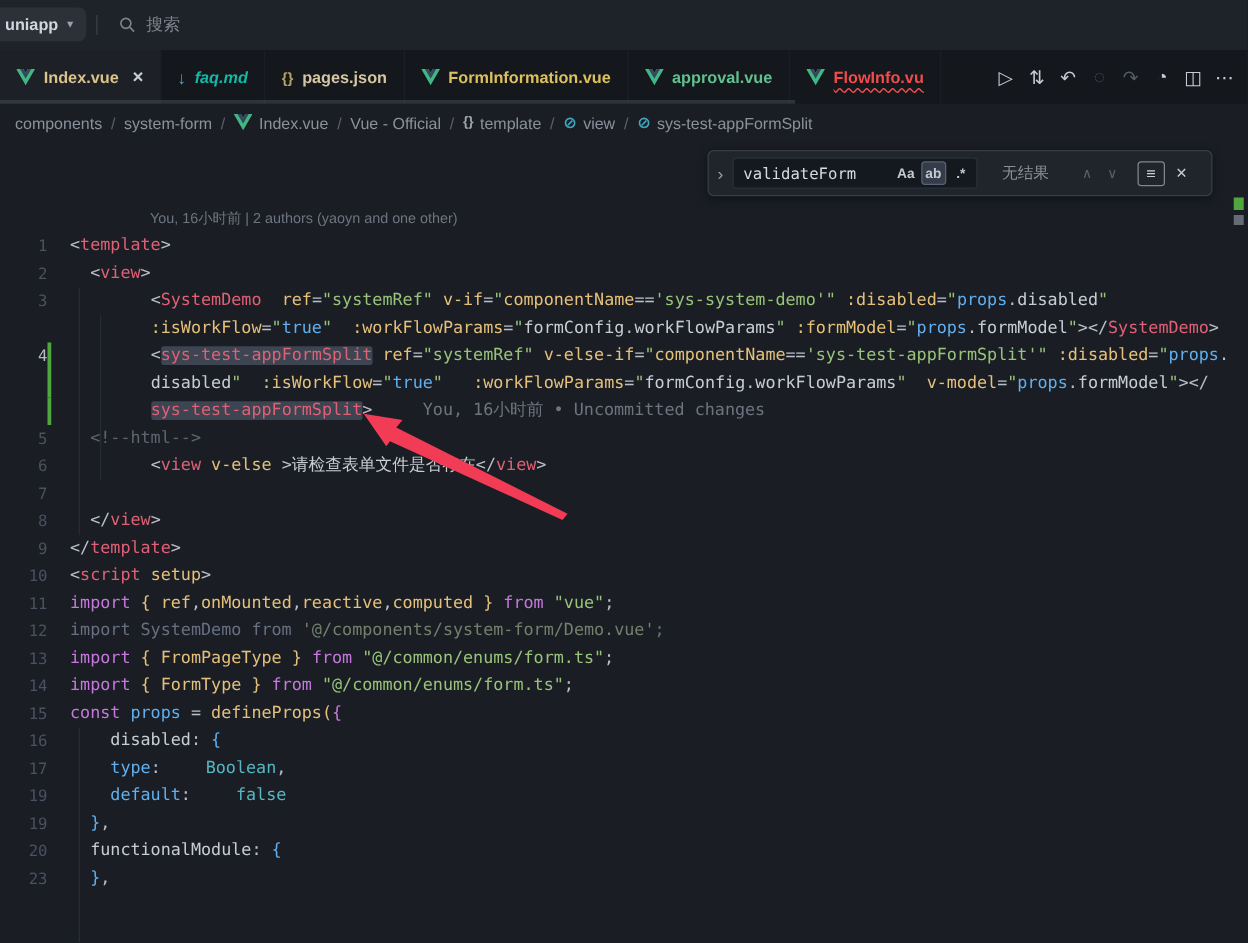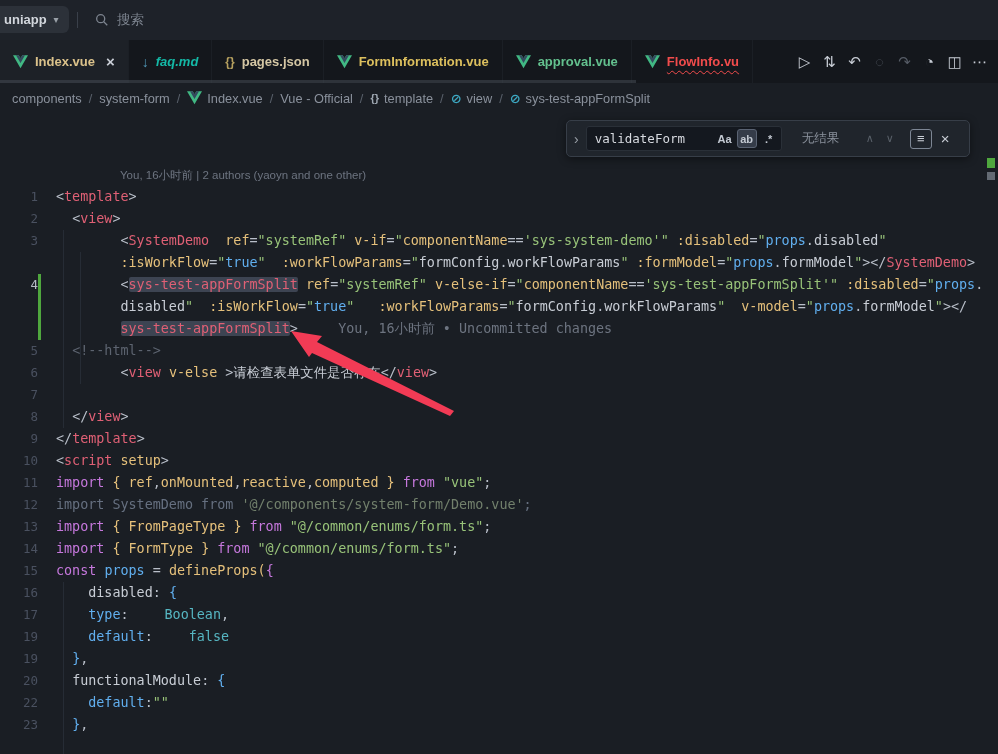--- a/index.html
+++ b/index.html
@@ -233,21 +233,20 @@
       <div class="row"><span class="num">11</span><span class="tk-kw">import</span><span class="tk-pln"> </span><span class="tk-att">{</span><span class="tk-pln"> </span><span class="tk-att">ref</span><span class="tk-pun">,</span><span class="tk-att">onMounted</span><span class="tk-pun">,</span><span class="tk-att">reactive</span><span class="tk-pun">,</span><span class="tk-att">computed</span><span class="tk-pln"> </span><span class="tk-att">}</span><span class="tk-pln"> </span><span class="tk-kw">from</span><span class="tk-pln"> </span><span class="tk-str">"vue"</span><span class="tk-pun">;</span></div>
       <div class="row"><span class="num">12</span><span class="tk-dim">import SystemDemo from </span><span class="tk-dms">'@/components/system-form/Demo.vue'</span><span class="tk-dim">;</span></div>
       <div class="row"><span class="num">13</span><span class="tk-kw">import</span><span class="tk-pln"> </span><span class="tk-att">{</span><span class="tk-pln"> </span><span class="tk-att">FromPageType</span><span class="tk-pln"> </span><span class="tk-att">}</span><span class="tk-pln"> </span><span class="tk-kw">from</span><span class="tk-pln"> </span><span class="tk-str">"@/common/enums/form.ts"</span><span class="tk-pun">;</span></div>
       <div class="row"><span class="num">14</span><span class="tk-kw">import</span><span class="tk-pln"> </span><span class="tk-att">{</span><span class="tk-pln"> </span><span class="tk-att">FormType</span><span class="tk-pln"> </span><span class="tk-att">}</span><span class="tk-pln"> </span><span class="tk-kw">from</span><span class="tk-pln"> </span><span class="tk-str">"@/common/enums/form.ts"</span><span class="tk-pun">;</span></div>
       <div class="row"><span class="num">15</span><span class="tk-kw">const</span><span class="tk-pln"> </span><span class="tk-var">props</span><span class="tk-pln"> </span><span class="tk-pun">=</span><span class="tk-pln"> </span><span class="tk-att">defineProps</span><span class="tk-att">(</span><span class="tk-kw">{</span></div>
       <div class="row"><span class="num">16</span><span class="tk-pln">    </span><span class="tk-pln">disabled</span><span class="tk-pun">:</span><span class="tk-pln"> </span><span class="tk-var">{</span></div>
       <div class="row"><span class="num">17</span><span class="tk-pln">    </span><span class="tk-var">type</span><span class="tk-pun">:</span><span class="tk-cyn">Boolean</span><span class="tk-pun">,</span></div>
       <div class="row"><span class="num">19</span><span class="tk-pln">    </span><span class="tk-var">default</span><span class="tk-pun">:</span><span class="tk-cyn">false</span></div>
       <div class="row"><span class="num">19</span><span class="tk-pln">  </span><span class="tk-var">}</span><span class="tk-pun">,</span></div>
       <div class="row"><span class="num">20</span><span class="tk-pln">  </span><span class="tk-pln">functionalModule</span><span class="tk-pun">:</span><span class="tk-pln"> </span><span class="tk-var">{</span></div>
-      <div class="row"><span class="num">22</span><span class="tk-pln">    </span><span class="tk-var">default</span><span class="tk-pun">:</span><span class="tk-str">""</span></div>
       <div class="row"><span class="num">23</span><span class="tk-pln">  </span><span class="tk-var">}</span><span class="tk-pun">,</span></div>
     </div>
 </div>
 
 <div id="ruler">
   <span class="mk-green"></span>
   <span class="mk-gray"></span>
 </div>
 
 <div id="findwidget">

